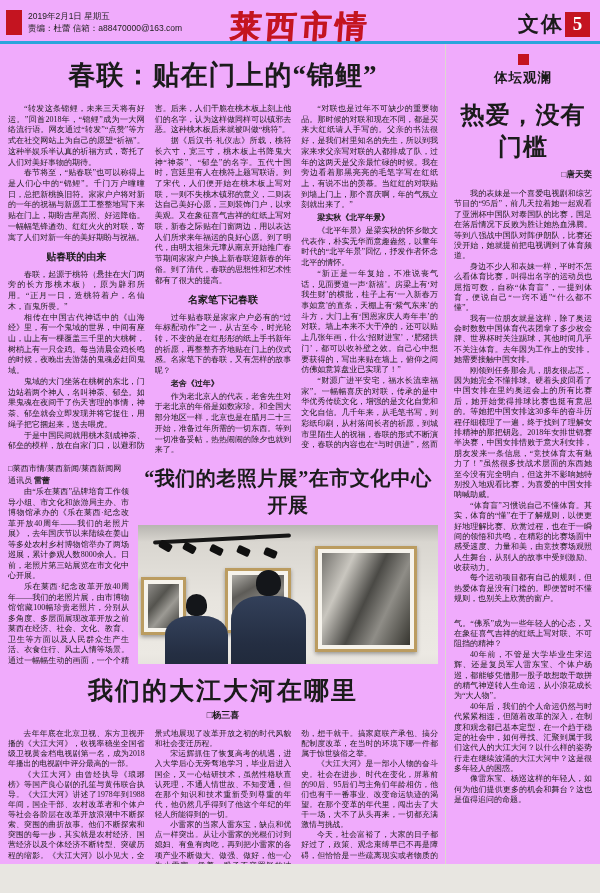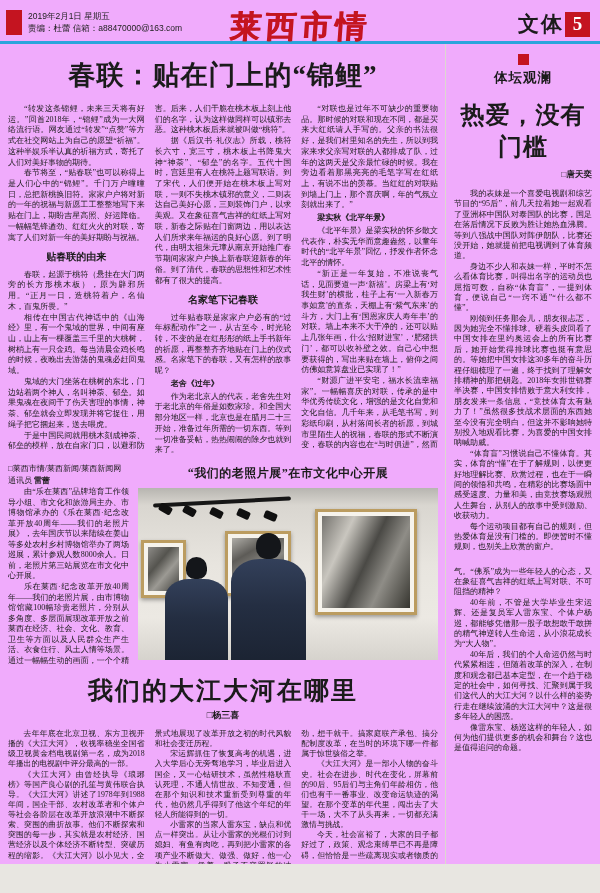--- a/index.html
+++ b/index.html
@@ -43,21 +43,21 @@
     font-size:10px; font-weight:bold; text-align:center; margin:7px 0 6px;
     font-family:"Liberation Sans","DejaVu Sans",sans-serif;
   }
   .bold-sub { font-weight:bold; text-indent:2em; font-family:"Liberation Sans","DejaVu Sans",sans-serif; margin:2px 0; }
 
   
   .mid { display:flex; margin-top:8px; height:200px; overflow:hidden; }
   .ex-box { width:121px; flex:none; font-size:8px; line-height:1.32; text-align:justify; overflow:hidden; }
   .ex-byline { text-indent:0 !important; margin-bottom:1px; }
   .photo-sec { flex:1; padding-left:9px; }
-  .photo-head { font-size:12px; font-weight:900; text-align:center; margin:1px 0 6px; letter-spacing:0.5px; }
+  .photo-head { font-size:20px; font-weight:900; text-align:center; margin:1px 0 6px; letter-spacing:0.5px; }
 
   
   .photo {
     position:relative; height:172px; overflow:hidden;
     background:linear-gradient(180deg,#b7b5b0 0%,#d9d6d0 10%,#e8e5df 45%,#ece9e3 75%,#d6d3cd 100%);
   }
   .track { position:absolute; left:5%; top:7%; width:46%; height:4px; background:#161616; border-radius:2px; transform:rotate(-3deg); }
   .spot { position:absolute; width:13px; height:8px; background:#101010; border-radius:2px; }
   .frame { position:absolute; background:#f6f3ec; border:3px solid #bb9c60; box-shadow:0 2px 4px rgba(0,0,0,0.35); }
   .frame .img { position:absolute; left:4px; right:4px; top:4px; bottom:4px; }
@@ -185,20 +185,21 @@
     <div class="side-col">
       <div class="kicker">
         <span class="kicker-square"></span>
         <span class="kicker-label">体坛观澜</span>
       </div>
       <h2 class="side-head">热爱，没有门槛</h2>
       <div class="side-byline">□唐天奕</div>
       <div class="side-body">
         <p>我的表妹是一个喜爱电视剧和综艺节目的“95后”，前几天拉着她一起观看了亚洲杯中国队对泰国队的比赛，国足在落后情况下反败为胜让她热血沸腾。等到八强战中国队对阵伊朗队，比赛还没开始，她就提前把电视调到了体育频道。</p>
         <p>身边不少人和表妹一样，平时不怎么看体育比赛，叫得出名字的运动员也屈指可数，自称“体育盲”，一提到体育，便说自己“一窍不通”“什么都不懂”。</p>
+        <p>我有一位朋友就是这样，除了奥运会时数数中国体育代表团拿了多少枚金牌、世界杯时关注踢球，其他时间几乎不关注体育。去年因为工作上的安排，她需要接触中国女排。</p>
         <p>刚领到任务那会儿，朋友很忐忑，因为她完全不懂排球。硬着头皮回看了中国女排在里约奥运会上的所有比赛后，她开始觉得排球比赛也挺有意思的。等她把中国女排这30多年的奋斗历程仔细梳理了一遍，终于找到了理解女排精神的那把钥匙。2018年女排世锦赛半决赛，中国女排惜败于意大利女排，朋友发来一条信息，“竞技体育太有魅力了！”虽然很多技战术层面的东西她至今没有完全明白，但这并不影响她特别投入地观看比赛，为喜爱的中国女排呐喊助威。</p>
         <p>“体育盲”习惯说自己不懂体育。其实，体育的“懂”在于了解规则，以便更好地理解比赛、欣赏过程，也在于一瞬间的领悟和共鸣，在精彩的比赛场面中感受速度、力量和美，由竞技赛场观照人生舞台，从别人的故事中受到激励、收获动力。</p>
         <p>每个运动项目都有自己的规则，但热爱体育是没有门槛的。即便暂时不懂规则，也别关上欣赏的窗户。</p>
       </div>
       <div class="side-cont">
         <p style="text-indent:0;">气。“佛系”成为一些年轻人的心态，又在象征喜气吉祥的红纸上写对联、不可阻挡的精神？</p>
         <p>40年前，不管是大学毕业生宋运辉、还是复员军人雷东宝、个体户杨巡，都能够凭借那一股子敢想敢干敢拼的精气神逆转人生命运，从小浪花成长为“大人物”。</p>
         <p>40年后，我们的个人命运仍然与时代紧紧相连，但随着改革的深入，在制度和观念都已基本定型，在一个趋于稳定的社会中，如何寻找、汇聚到属于我们这代人的大江大河？以什么样的姿势行走在继续波涌的大江大河中？这是很多年轻人的困惑。</p>
         <p>像雷东宝、杨巡这样的年轻人，如何为他们提供更多的机会和舞台？这也是值得追问的命题。</p>
 

